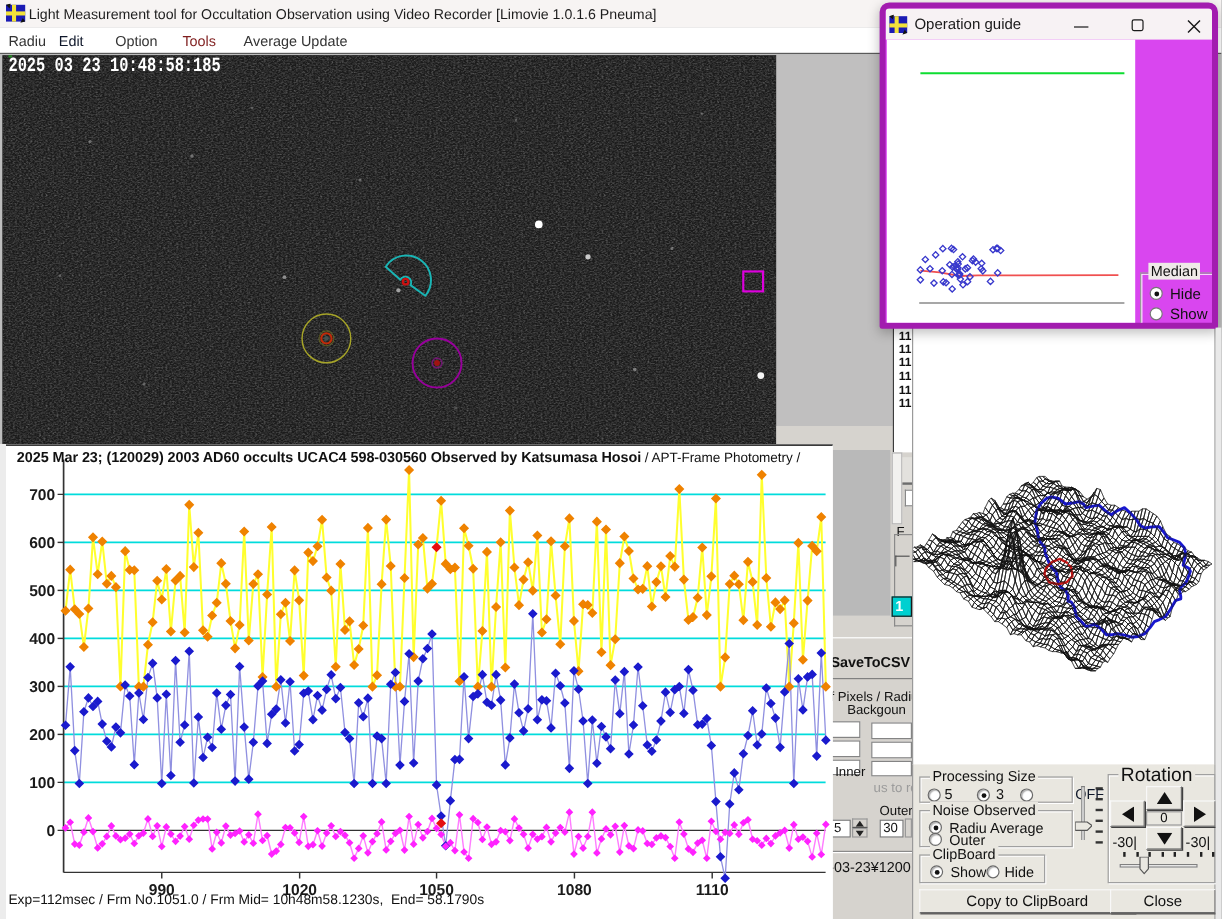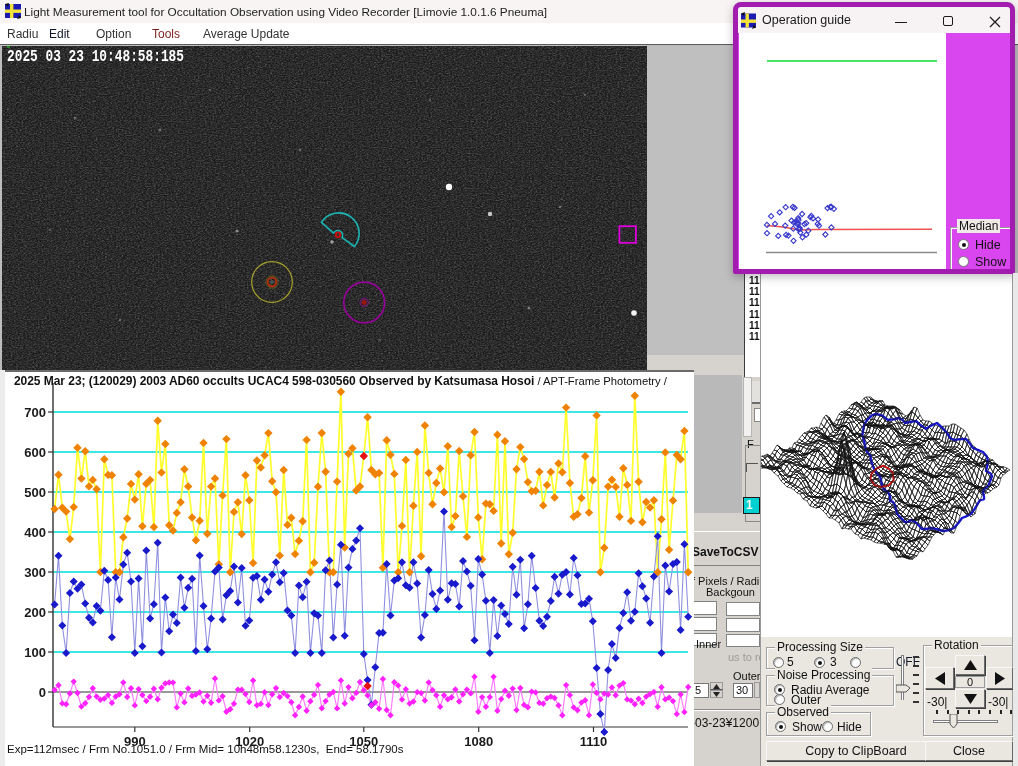--- a/index.html
+++ b/index.html
@@ -208,45 +208,45 @@
 <div class="abs" style="left:766px;top:647px;width:128px;height:22px;border:1px solid #a0a0a0;box-shadow:inset 1px 1px 0 #fff, 1px 1px 0 #fff;"></div>
 <div class="abs" style="left:775px;top:640px;background:#e9e7e0;font-size:12px;color:#111;padding:0 2px;white-space:nowrap;">Processing Size</div>
 <div class="abs" style="left:773px;top:657px;width:11px;height:11px;border-radius:50%;background:#fff;border:1px solid #6a6a6a;box-shadow:inset 1px 1px 1px #b0b0b0;"></div>
 <div class="abs" style="left:787px;top:655px;font-size:12px;font-weight:normal;color:#111;white-space:nowrap;">5</div>
 <div class="abs" style="left:814px;top:657px;width:11px;height:11px;border-radius:50%;background:#fff;border:1px solid #6a6a6a;box-shadow:inset 1px 1px 1px #b0b0b0;"></div>
 <div class="abs" style="left:817.5px;top:660.5px;width:4.5px;height:4.5px;border-radius:50%;background:#111;"></div>
 <div class="abs" style="left:830px;top:655px;font-size:12px;font-weight:normal;color:#111;white-space:nowrap;">3</div>
 <div class="abs" style="left:850px;top:657px;width:11px;height:11px;border-radius:50%;background:#fff;border:1px solid #6a6a6a;box-shadow:inset 1px 1px 1px #b0b0b0;"></div>
 <div class="abs" style="left:896px;top:655px;font-size:12px;font-weight:normal;color:#0f172a;white-space:nowrap;">OFF</div>
 <div class="abs" style="left:766px;top:675px;width:128px;height:31px;border:1px solid #a0a0a0;box-shadow:inset 1px 1px 0 #fff, 1px 1px 0 #fff;"></div>
-<div class="abs" style="left:775px;top:668px;background:#e9e7e0;font-size:12px;color:#111;padding:0 2px;white-space:nowrap;">Noise Processing</div>
+<div class="abs" style="left:775px;top:668px;background:#e9e7e0;font-size:12px;color:#111;padding:0 2px;white-space:nowrap;">Noise Observed</div>
 <div class="abs" style="left:774px;top:684px;width:11px;height:11px;border-radius:50%;background:#fff;border:1px solid #6a6a6a;box-shadow:inset 1px 1px 1px #b0b0b0;"></div>
 <div class="abs" style="left:777.5px;top:687.5px;width:4.5px;height:4.5px;border-radius:50%;background:#111;"></div>
 <div class="abs" style="left:791px;top:683px;font-size:12px;font-weight:normal;color:#111;white-space:nowrap;">Radiu Average</div>
 <div class="abs" style="left:774px;top:694px;width:11px;height:11px;border-radius:50%;background:#fff;border:1px solid #6a6a6a;box-shadow:inset 1px 1px 1px #b0b0b0;"></div>
 <div class="abs" style="left:791px;top:693px;font-size:12px;font-weight:normal;color:#111;white-space:nowrap;">Outer</div>
 <div class="abs" style="left:766px;top:712px;width:105px;height:24px;border:1px solid #a0a0a0;box-shadow:inset 1px 1px 0 #fff, 1px 1px 0 #fff;"></div>
-<div class="abs" style="left:775px;top:705px;background:#e9e7e0;font-size:12px;color:#111;padding:0 2px;white-space:nowrap;">Observed</div>
+<div class="abs" style="left:775px;top:705px;background:#e9e7e0;font-size:12px;color:#111;padding:0 2px;white-space:nowrap;">ClipBoard</div>
 <div class="abs" style="left:775px;top:721px;width:11px;height:11px;border-radius:50%;background:#fff;border:1px solid #6a6a6a;box-shadow:inset 1px 1px 1px #b0b0b0;"></div>
 <div class="abs" style="left:778.5px;top:724.5px;width:4.5px;height:4.5px;border-radius:50%;background:#111;"></div>
 <div class="abs" style="left:792px;top:720px;font-size:12px;font-weight:normal;color:#111;white-space:nowrap;">Show</div>
 <div class="abs" style="left:822px;top:721px;width:11px;height:11px;border-radius:50%;background:#fff;border:1px solid #6a6a6a;box-shadow:inset 1px 1px 1px #b0b0b0;"></div>
 <div class="abs" style="left:837px;top:720px;font-size:12px;font-weight:normal;color:#111;white-space:nowrap;">Hide</div>
 <div class="abs" style="left:901px;top:655px;width:3px;height:45px;background:#fff;border:1px solid #808080;border-bottom:none;"></div>
 <svg class="abs" style="left:896px;top:683px;" width="14" height="10" viewBox="0 0 14 10">
     <path d="M0 2 L10 2 L14 5 L10 9 L0 9 Z" fill="#e9e7e0" stroke="#555" stroke-width="1"></path>
   </svg>
 <div class="abs" style="left:913px;top:656px;width:6px;height:1.6px;background:#333;"></div>
 <div class="abs" style="left:913px;top:665px;width:6px;height:1.6px;background:#333;"></div>
 <div class="abs" style="left:913px;top:674px;width:6px;height:1.6px;background:#333;"></div>
 <div class="abs" style="left:913px;top:683px;width:6px;height:1.6px;background:#333;"></div>
 <div class="abs" style="left:913px;top:692px;width:6px;height:1.6px;background:#333;"></div>
 <div class="abs" style="left:913px;top:701px;width:6px;height:1.6px;background:#333;"></div>
 <div class="abs" style="left:923px;top:645px;width:90px;height:91px;border:1px solid #a0a0a0;box-shadow:inset 1px 1px 0 #fff, 1px 1px 0 #fff;"></div>
-<div class="abs" style="left:932px;top:638px;background:#e9e7e0;font-size:12px;color:#111;padding:0 2px;white-space:nowrap;">Rotation</div>
+<div class="abs" style="left:932px;top:638px;background:#e9e7e0;font-size:16px;color:#111;padding:0 2px;white-space:nowrap;">Rotation</div>
 <div class="abs" style="left:955px;top:655px;width:30px;height:20px;background:#e9e7e0;border:1px solid #6a6a6a;border-top-color:#f8f8f8;border-left-color:#f8f8f8;box-shadow:1px 1px 0 #404040;">
     <div style="width:100%;height:100%;display:flex;align-items:center;justify-content:center;font-size:12px;color:#111;">
       <svg width="13" height="10" viewBox="0 0 13 10">
         <path d="M6.5 0 L13 10 L0 10 Z" fill="#111"></path>
       </svg>
     </div>
   </div>
 <div class="abs" style="left:955px;top:676px;width:30px;height:12px;background:#e9e7e0;border:1px solid #9a9a9a;text-align:center;font-size:11px;color:#111;line-height:11px;">0</div>
 <div class="abs" style="left:955px;top:689px;width:30px;height:19px;background:#e9e7e0;border:1px solid #6a6a6a;border-top-color:#f8f8f8;border-left-color:#f8f8f8;box-shadow:1px 1px 0 #404040;">
     <div style="width:100%;height:100%;display:flex;align-items:center;justify-content:center;font-size:12px;color:#111;">

